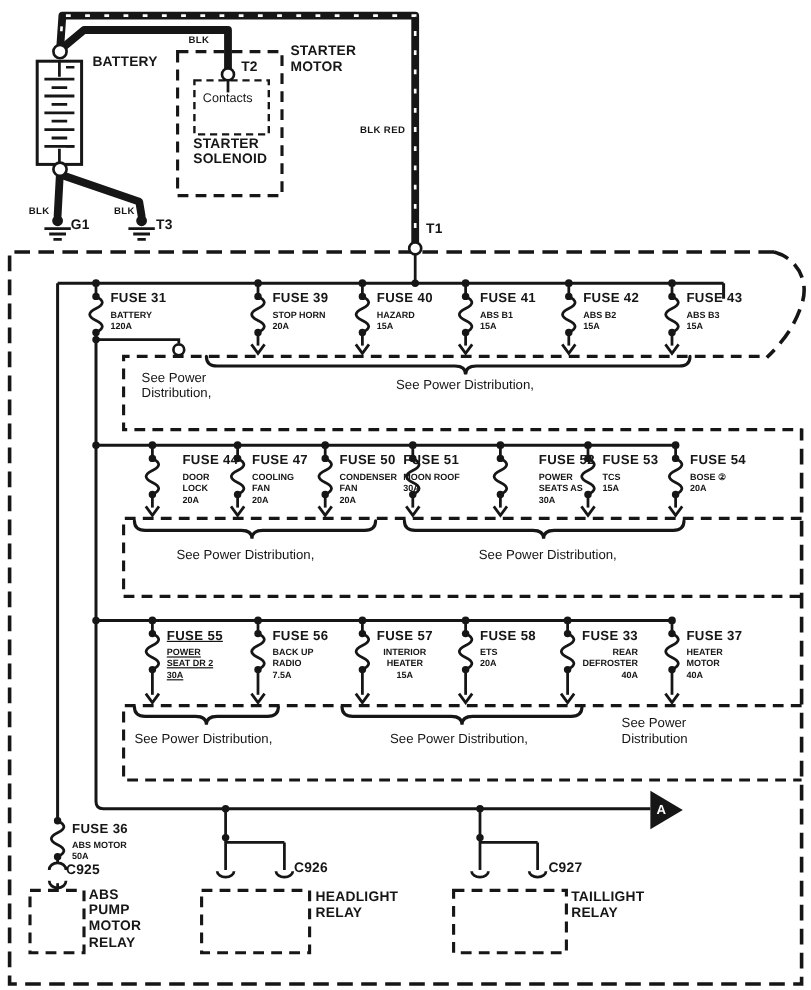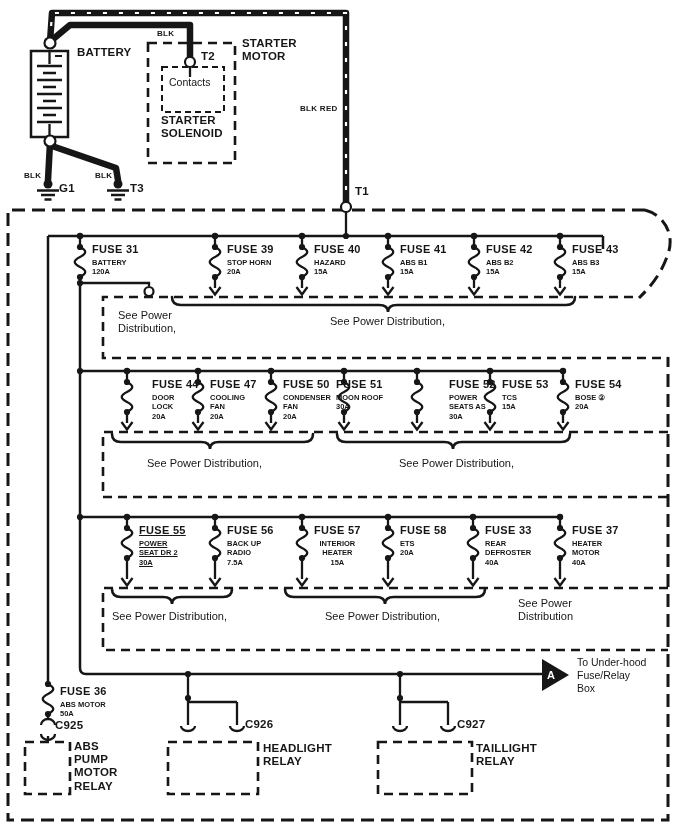--- a/index.html
+++ b/index.html
@@ -396,21 +396,21 @@
   <div class="num">FUSE 57</div>
   <div class="nm">INTERIOR
 HEATER</div>
   <div class="amp">15A</div>
 </div>
 <div class="fuse" style="left:400px;top:524px;">
   <div class="num">FUSE 58</div>
   <div class="nm">ETS</div>
   <div class="amp">20A</div>
 </div>
-<div class="fuse" style="left:485px;top:524px;">
+<div class="fuse" style="left:485px;top:524px;text-align:right;">
   <div class="num">FUSE 33</div>
   <div class="nm">REAR
 DEFROSTER</div>
   <div class="amp">40A</div>
 </div>
 <div class="fuse" style="left:572px;top:524px;">
   <div class="num">FUSE 37</div>
   <div class="nm">HEATER
 MOTOR</div>
   <div class="amp">40A</div>
@@ -436,17 +436,14 @@
 PUMP
 MOTOR
 RELAY</div>
 <div class="lbl h" style="left:245px;top:718px;">C926</div>
 <div class="lbl h" style="left:263px;top:742px;line-height:1.15;">HEADLIGHT
 RELAY</div>
 <div class="lbl h" style="left:457px;top:718px;">C927</div>
 <div class="lbl h" style="left:476px;top:742px;line-height:1.15;">TAILLIGHT
 RELAY</div>
 <div class="arrowA" style="left:547px;top:669px;">A</div>
-<div class="lbl sm" style="left:577px;top:656px;">To Under-hood
-Fuse/Relay
-Box</div>
 
 </div>
 
 </body></html>

